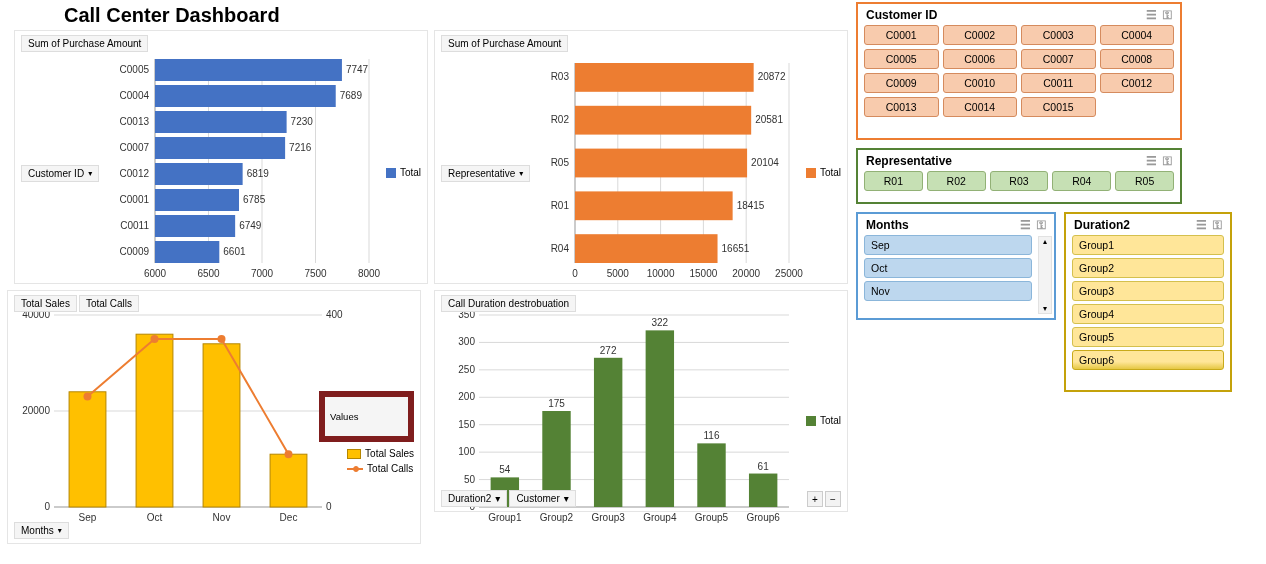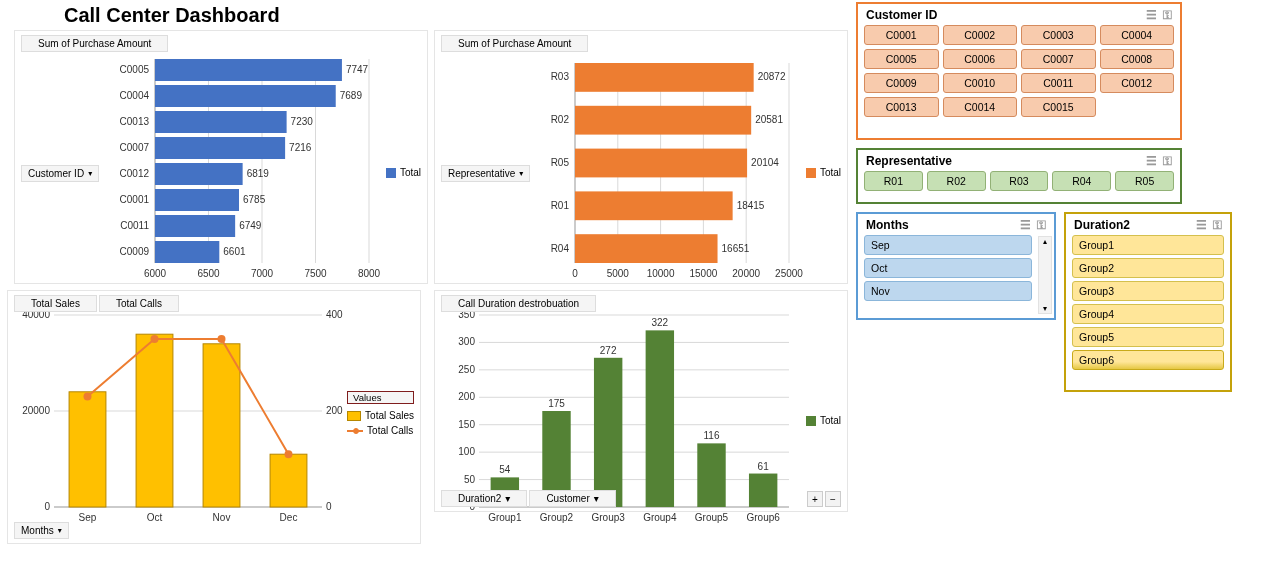--- a/index.html
+++ b/index.html
@@ -18,41 +18,41 @@
   }
   
   .panel {
     position: absolute;
     background: #fff;
     border: 1px solid #e5e5e5;
   }
   .panel-title {
     position: absolute; left: 6px; top: 4px;
     background: #f5f5f5; border: 1px solid #ddd;
-    padding: 2px 16px; font-size: 10px;
+    padding: 2px 6px; font-size: 10px;
   }
   .filter-label {
     position: absolute;
     background: #f5f5f5; border: 1px solid #ddd;
     padding: 2px 6px; font-size: 10px;
     display:flex; align-items:center; gap:4px;
   }
   .filter-label .drop { font-size: 8px; }
   .legend {
     position: absolute;
     display:flex; flex-direction:column; gap:4px;
     font-size:10px;
   }
-  .legend .row { display:flex; align-items:center; gap:4px; }
+  .legend .row { display:flex; align-items:center; gap:4px;margin-left:28px; }
   .swatch { width:10px; height:10px; display:inline-block; }
   .lineSw { width:16px; height:8px; position:relative; display:inline-block; }
   .lineSw:before { content:''; position:absolute; left:0; top:3px; width:16px; height:2px; background:#ed7d31; }
   .lineSw:after { content:''; position:absolute; left:6px; top:1px; width:4px; height:4px; background:#ed7d31; border-radius:50%; border:1px solid #ed7d31; }
   .barSw { width:14px; height:10px; display:inline-block; }
-  .legend-title { background:#f5f5f5; border:1px solid #7f1d1d; padding:0 5px; font-size:9.5px; margin-bottom:2px; }
+  .legend-title { background:#f5f5f5; border:6px solid #7f1d1d; padding:14px 5px; font-size:9.5px; margin-bottom:2px; }
 
   
   .slicer {
     position:absolute;
     border:2px solid;
     background:#fff;
     padding:4px 6px 6px 6px;
   }
   .slicer-header {
     display:flex; justify-content:space-between; align-items:center;

